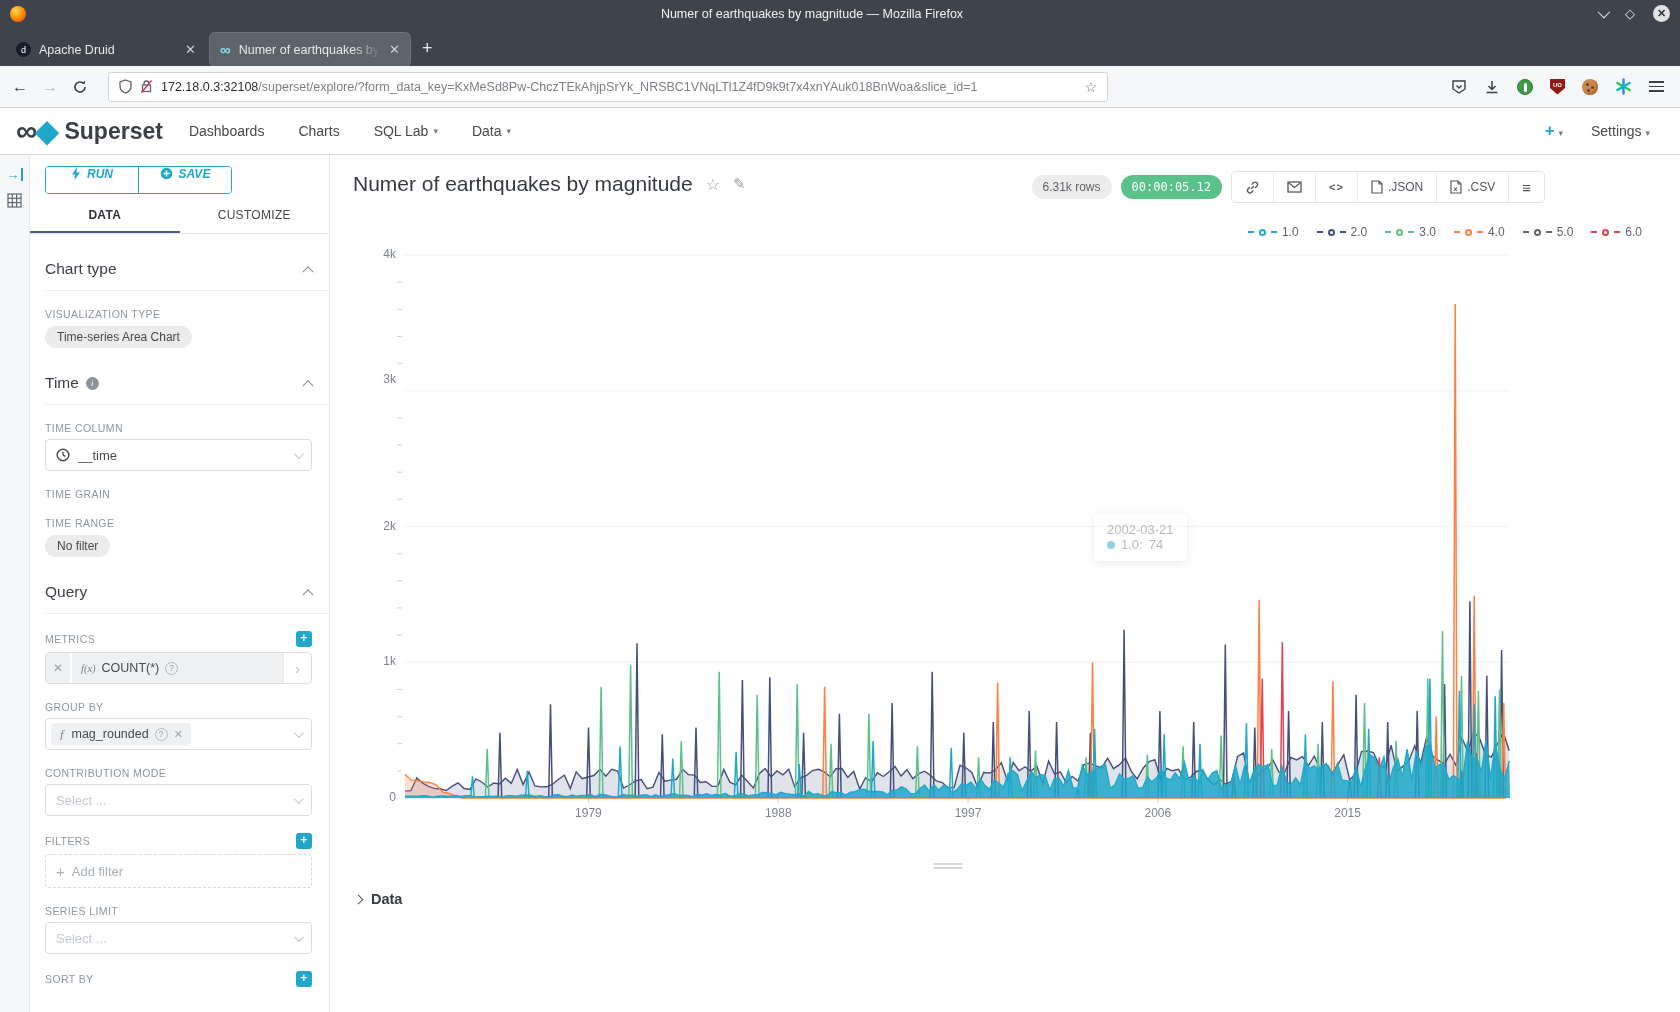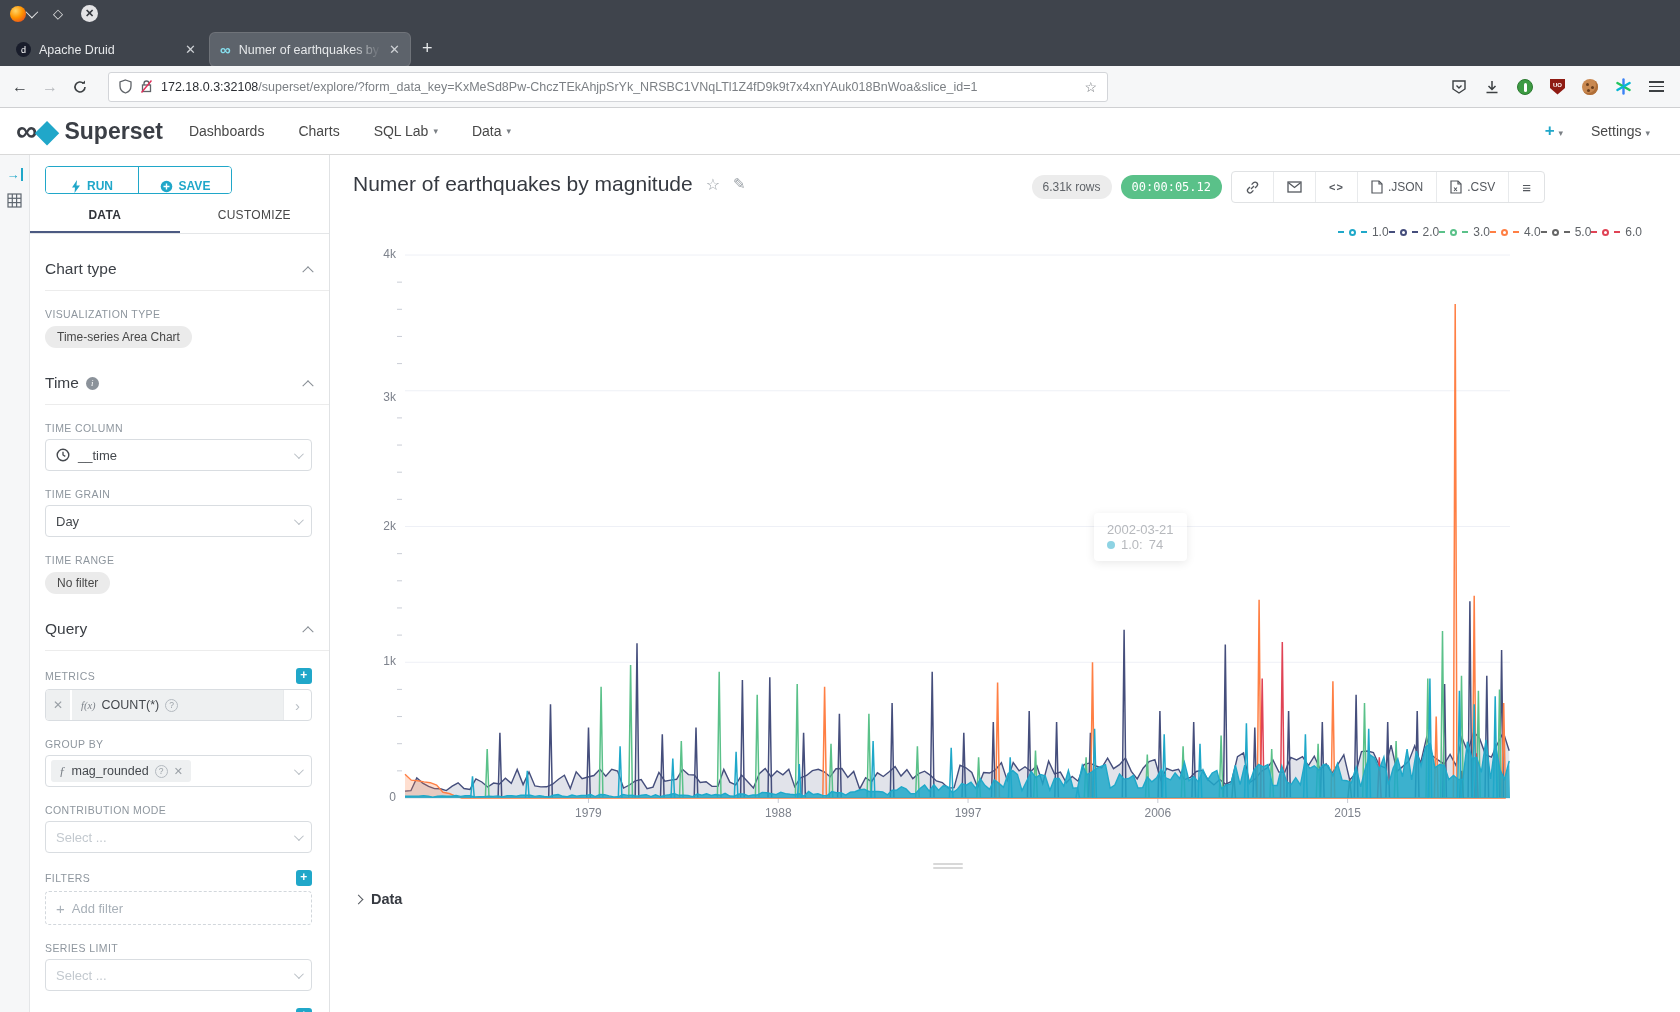--- a/index.html
+++ b/index.html
@@ -55,21 +55,21 @@
 
   
   .content { display:flex; height:857px; }
   .gutter { width:30px; background:#f6f7f8; border-right:1px solid #e4e6e8; padding-top:13px; display:flex; flex-direction:column; align-items:center; gap:12px; }
   .gut-collapse { color:#20a7c9; font-size:13px; font-weight:bold; border-right:2px solid #20a7c9; padding-right:1px; line-height:1; }
   .panel { width:300px; background:#fff; border-right:1px solid #e0e2e4; padding:11px 17px 0 15px; overflow:hidden; }
   .main { flex:1; position:relative; background:#fff; }
 
   
   .runsave { display:flex; width:187px; height:28px; border:1px solid #20a7c9; border-radius:4px; overflow:hidden; }
-  .runsave .btn { flex:1; display:flex; align-items:flex-end; justify-content:center; gap:6px; color:#20a7c9; font-size:12px; font-weight:bold; background:#fff; }
+  .runsave .btn { flex:1; display:flex; align-items:flex-start; justify-content:center; gap:6px; color:#20a7c9; font-size:12px; font-weight:bold; background:#fff;font-style:italic; }
   .runsave .btn:first-child { border-right:1px solid #20a7c9; }
   .ptabs { display:flex; margin:14px -17px 0 -15px; border-bottom:1px solid #e4e6e8; }
   .ptab { flex:1; text-align:center; font-size:12px; color:#484848; padding-bottom:9px; letter-spacing:.3px; }
   .ptab.active { border-bottom:2px solid #4c5a82; font-weight:bold; color:#31343a; }
   .sec-h { display:flex; align-items:center; font-size:15.5px; color:#3c4046; margin-top:26px; position:relative; }
   .sec-h .chev-up { margin-left:auto; width:8px; height:8px; border-right:1.6px solid #878d94; border-bottom:1.6px solid #878d94; transform:rotate(-135deg) translate(-2px,-2px); }
   .divider { height:1px; background:#ececec; margin:12px -17px 0 0; }
   .lbl { font-size:10.5px; letter-spacing:.4px; color:#8e969e; margin-top:17px; display:flex; align-items:center; }
   .lbl .plus-sq { margin-left:auto; }
   .plus-sq { width:16px; height:16px; background:#20a7c9; border-radius:3px; color:#fff; font-size:12px; line-height:15px; text-align:center; font-weight:bold; }
@@ -95,21 +95,21 @@
   .hdr-right { position:absolute; right:135px; top:16px; display:flex; align-items:center; gap:9px; }
   .badge-gray { background:#ececec; color:#5f6368; font-size:12px; border-radius:13px; padding:5px 11px; }
   .badge-green { background:#5ac189; color:#fff; font-size:12px; border-radius:13px; padding:5px 11px; font-family:"DejaVu Sans Mono", monospace; }
   .btngroup { display:flex; border:1px solid #e0e2e4; border-radius:4px; overflow:hidden; height:32px; background:#fff; }
   .bg-item { display:flex; align-items:center; justify-content:center; padding:0 13px; border-right:1px solid #e8eaec; color:#54585e; font-size:12px; gap:5px; }
   .bg-item:last-child { border-right:none; }
   .code-glyph { font-size:11px; font-weight:bold; letter-spacing:1px; color:#54585e; }
   .menu-glyph { font-size:15px; color:#54585e; }
 
   
-  .legend { position:absolute; right:38px; top:70px; display:flex; align-items:center; }
+  .legend { position:absolute; right:38px; top:70px; display:flex; gap:18px; align-items:center; }
   .lg-item { display:flex; align-items:center; gap:5px; font-size:12px; color:#5f6368; }
   .lg-line { width:6px; height:2.5px; }
   .lg-circle { width:7px; height:7px; border:2.5px solid; border-radius:50%; background:#fff; }
 
   
   #plot { position:absolute; left:0; top:0; }
   .ylab { position:absolute; width:46px; text-align:right; font-size:12px; color:#7d828c; }
   .xlab { position:absolute; width:60px; text-align:center; font-size:12px; color:#7d828c; top:651px; }
   .tooltip { position:absolute; left:764px; top:358px; background:#fff; border-radius:4px; box-shadow:0 2px 10px rgba(0,0,0,.18); padding:9px 13px; opacity:.5; font-size:13px; color:#6f747c; }
   .tooltip .tt-row { display:flex; align-items:center; gap:6px; }
@@ -120,20 +120,21 @@
   .data-caret { width:7px; height:7px; border-right:1.8px solid #55595f; border-bottom:1.8px solid #55595f; transform:rotate(-45deg); }
   .data-label { font-size:14.5px; font-weight:bold; color:#363a41; }
 
   svg.icon { display:block; }
 </style>
 </head>
 <body>
 
 <div class="titlebar">
   <span class="ff-icon"></span>
+  <span class="tb-title">Numer of earthquakes by magnitude — Mozilla Firefox</span>
   <span class="win-controls">
     <span class="wc-chev"></span>
     <span class="wc-diamond">◇</span>
     <span class="wc-close">✕</span>
   </span>
 </div>
 
 <div class="tabbar">
   <div class="tab inactive">
     <span class="fav-druid">d</span>
@@ -284,24 +285,20 @@
           <circle cx="7" cy="7" r="5.8" fill="none" stroke="#45494e" stroke-width="1.4"></circle>
           <path d="M7 3.8V7l2.3 1.4" fill="none" stroke="#45494e" stroke-width="1.3"></path>
         </svg>
       <span>__time</span>
       <span class="chev-dn"></span>
     </div>
 
     <div class="lbl">
         <span>TIME GRAIN</span>
       </div>
-    <div class="sel">
-      <span>Day</span>
-      <span class="chev-dn"></span>
-    </div>
 
     <div class="lbl">
         <span>TIME RANGE</span>
       </div>
     <span class="pill">No filter</span>
 
     <div class="sec-h">
       <span>Query</span>
       <span class="chev-up"></span>
     </div>
@@ -573,21 +570,21 @@
       <span class="lg-item">
           <i class="lg-line" style="background: rgb(224, 67, 85);"></i>
           <i class="lg-circle" style="border-color: rgb(224, 67, 85);"></i>
           <i class="lg-line" style="background: rgb(224, 67, 85);"></i>
           <span>6.0</span>
         </span>
     </div>
 
     <div id="ylabels">
         <span class="ylab" style="left: 20px; top: 92px;">4k</span>
-        <span class="ylab" style="left: 20px; top: 235px;">3k</span>
+        <span class="ylab" style="left: 20px; top: 217px;">3k</span>
         <span class="ylab" style="left: 20px; top: 363.5px;">2k</span>
         <span class="ylab" style="left: 20px; top: 499.25px;">1k</span>
         <span class="ylab" style="left: 20px; top: 635px;">0</span>
       </div>
     <div id="xlabels">
         <span class="xlab" style="left: 228.464px;">1979</span>
         <span class="xlab" style="left: 418.254px;">1988</span>
         <span class="xlab" style="left: 608.044px;">1997</span>
         <span class="xlab" style="left: 797.834px;">2006</span>
         <span class="xlab" style="left: 987.624px;">2015</span>

